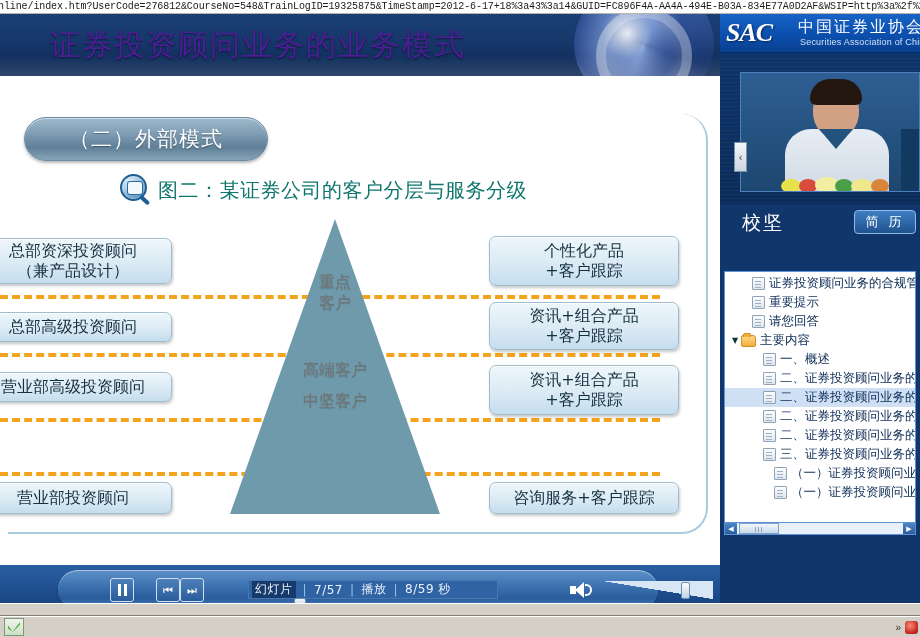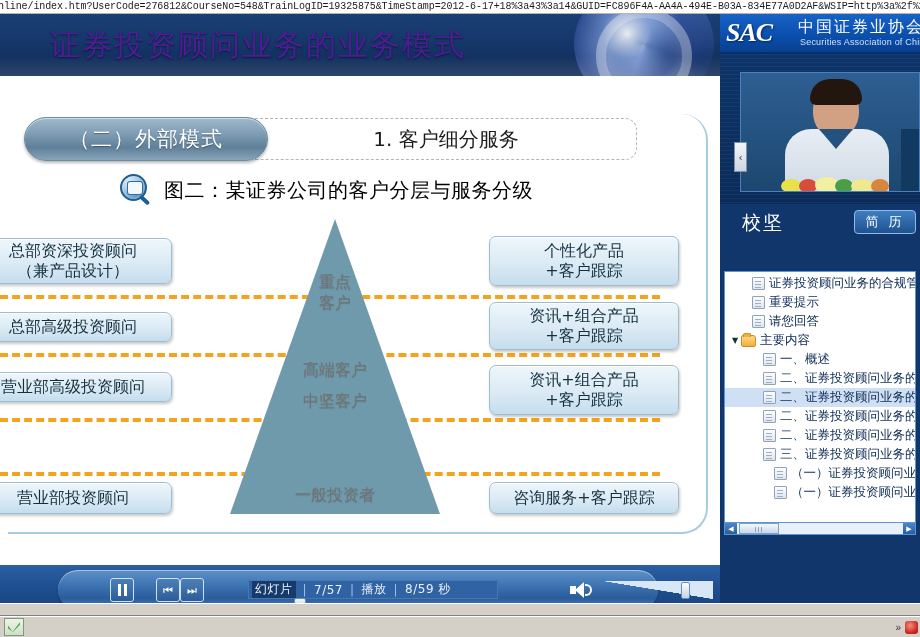--- a/index.html
+++ b/index.html
@@ -100,22 +100,22 @@
     border: 1px dashed #b4b4b4;
     border-radius: 0 12px 12px 0;
     display: flex; align-items: center; justify-content: center;
     color: #1c1c1c; font-size: 20px;
     font-family: "DejaVu Sans","Liberation Sans",sans-serif;
   }
 
   
   .fig-caption {
     position: absolute; left: 120px; top: 160px;
-    display: flex; align-items: center; gap: 10px;
-    font-size: 20px; color: #000000; letter-spacing: .5px;
+    display: flex; align-items: center; gap: 4px;
+    font-size: 20px; color: #0f766e; letter-spacing: .5px;
     font-family: "DejaVu Sans","Liberation Sans",sans-serif;
   }
   .mag-icon {
     position: relative; width: 34px; height: 32px; flex: 0 0 34px;
   }
   .mag-icon .lens {
     position: absolute; left: 0; top: 0; width: 27px; height: 27px;
     border-radius: 50%;
     background: radial-gradient(circle at 35% 30%, #eaf3fb 0%, #9cc3de 40%, #2a6ea5 85%);
     border: 2px solid #1e5f93;
@@ -462,21 +462,20 @@
       <div class="slide-banner">
         <div class="globe"></div>
         <div class="globe2"></div>
         <div class="sheen"></div>
       </div>
       <div class="slide-title">证券投资顾问业务的业务模式</div>
 
       <div class="slide-outline"></div>
 
       <div class="hdr-row">
-        <div class="dashed-box">1. 客户细分服务</div>
         <div class="tab-pill">（二）外部模式</div>
       </div>
 
       <div class="fig-caption">
         <span class="mag-icon">
           <span class="lens"></span>
             <span class="handle"></span>
         </span>
         <span>图二：某证券公司的客户分层与服务分级</span>
       </div>
@@ -485,21 +484,20 @@
       <div class="sep" style="left:0px;  top:339px; width:660px;"></div>
       <div class="sep" style="left:0px;  top:404px; width:660px;"></div>
       <div class="sep" style="left:0px;  top:458px; width:660px;"></div>
 
       <div class="pyr-wrap">
         <div class="pyramid"></div>
         <div class="pyr-label" style="left:280px; top:258px; width:110px;">重点</div>
         <div class="pyr-label" style="left:280px; top:279px; width:110px;">客户</div>
         <div class="pyr-label" style="left:270px; top:346px; width:130px;">高端客户</div>
         <div class="pyr-label" style="left:270px; top:377px; width:130px;">中坚客户</div>
-        <div class="pyr-label" style="left:255px; top:471px; width:160px;">一般投资者</div>
       </div>
 
       <div class="sbox" style="left:-26px; top:224px; width:198px; height:46px; white-space:pre-line;">总部资深投资顾问
 （兼产品设计）</div>
       <div class="sbox" style="left:-26px; top:298px; width:198px; height:30px;">总部高级投资顾问</div>
       <div class="sbox" style="left:-26px; top:358px; width:198px; height:30px;">营业部高级投资顾问</div>
       <div class="sbox" style="left:-26px; top:468px; width:198px; height:32px;">营业部投资顾问</div>
 
       <div class="sbox" style="left:489px; top:222px; width:190px; height:50px; white-space:pre-line;">个性化产品
 +客户跟踪</div>

